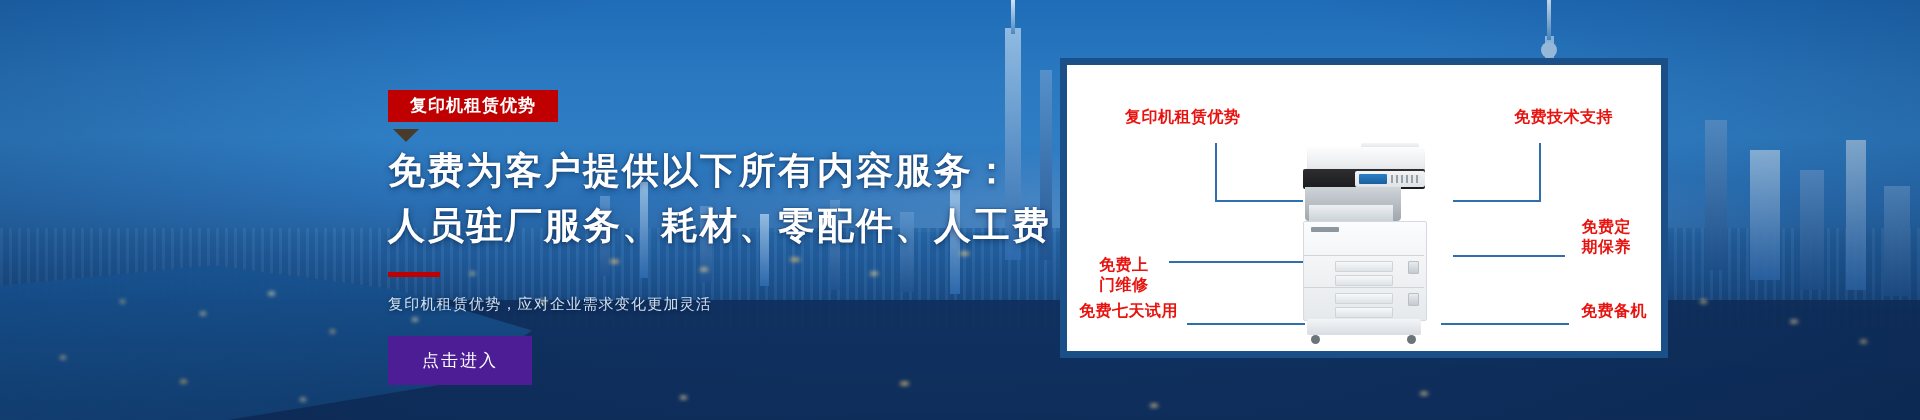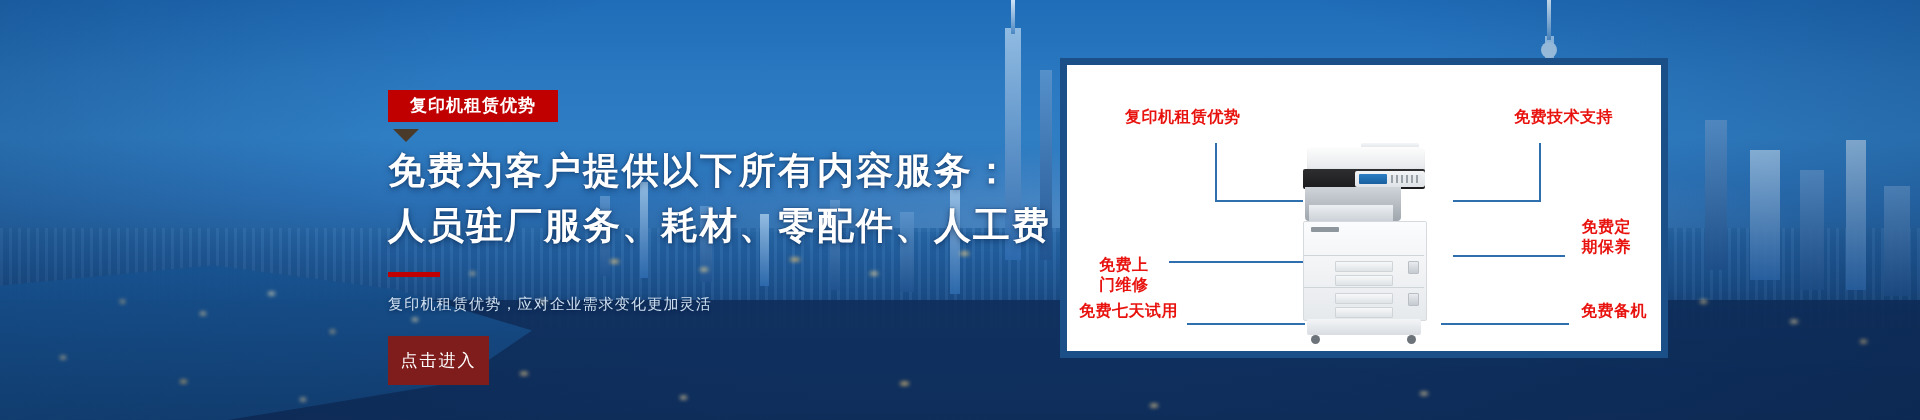--- a/index.html
+++ b/index.html
@@ -87,22 +87,22 @@
   .rule{
     margin-top:18px;width:52px;height:5px;background:#c00000;
   }
   .sub{
     margin-top:18px;color:#cfe0f2;font-size:15px;letter-spacing:1.2px;
     text-shadow:0 1px 4px rgba(3,24,58,.8);
     white-space:nowrap;
   }
   .cta{
     margin-top:22px;display:inline-block;
-    background:#7f1d1d;color:#ffffff;
-    width:101px;height:49px;line-height:49px;text-align:center;
+    background:#4c1d95;color:#ffffff;
+    width:144px;height:49px;line-height:49px;text-align:center;
     font-size:17px;letter-spacing:2px;
     cursor:pointer;user-select:none;
   }
 
   
   .panel{
     position:absolute;left:1060px;top:58px;width:608px;height:300px;
     background:#ffffff;border:7px solid #1b4f88;box-sizing:border-box;
   }
   .panel-inner{position:relative;width:100%;height:100%;}

